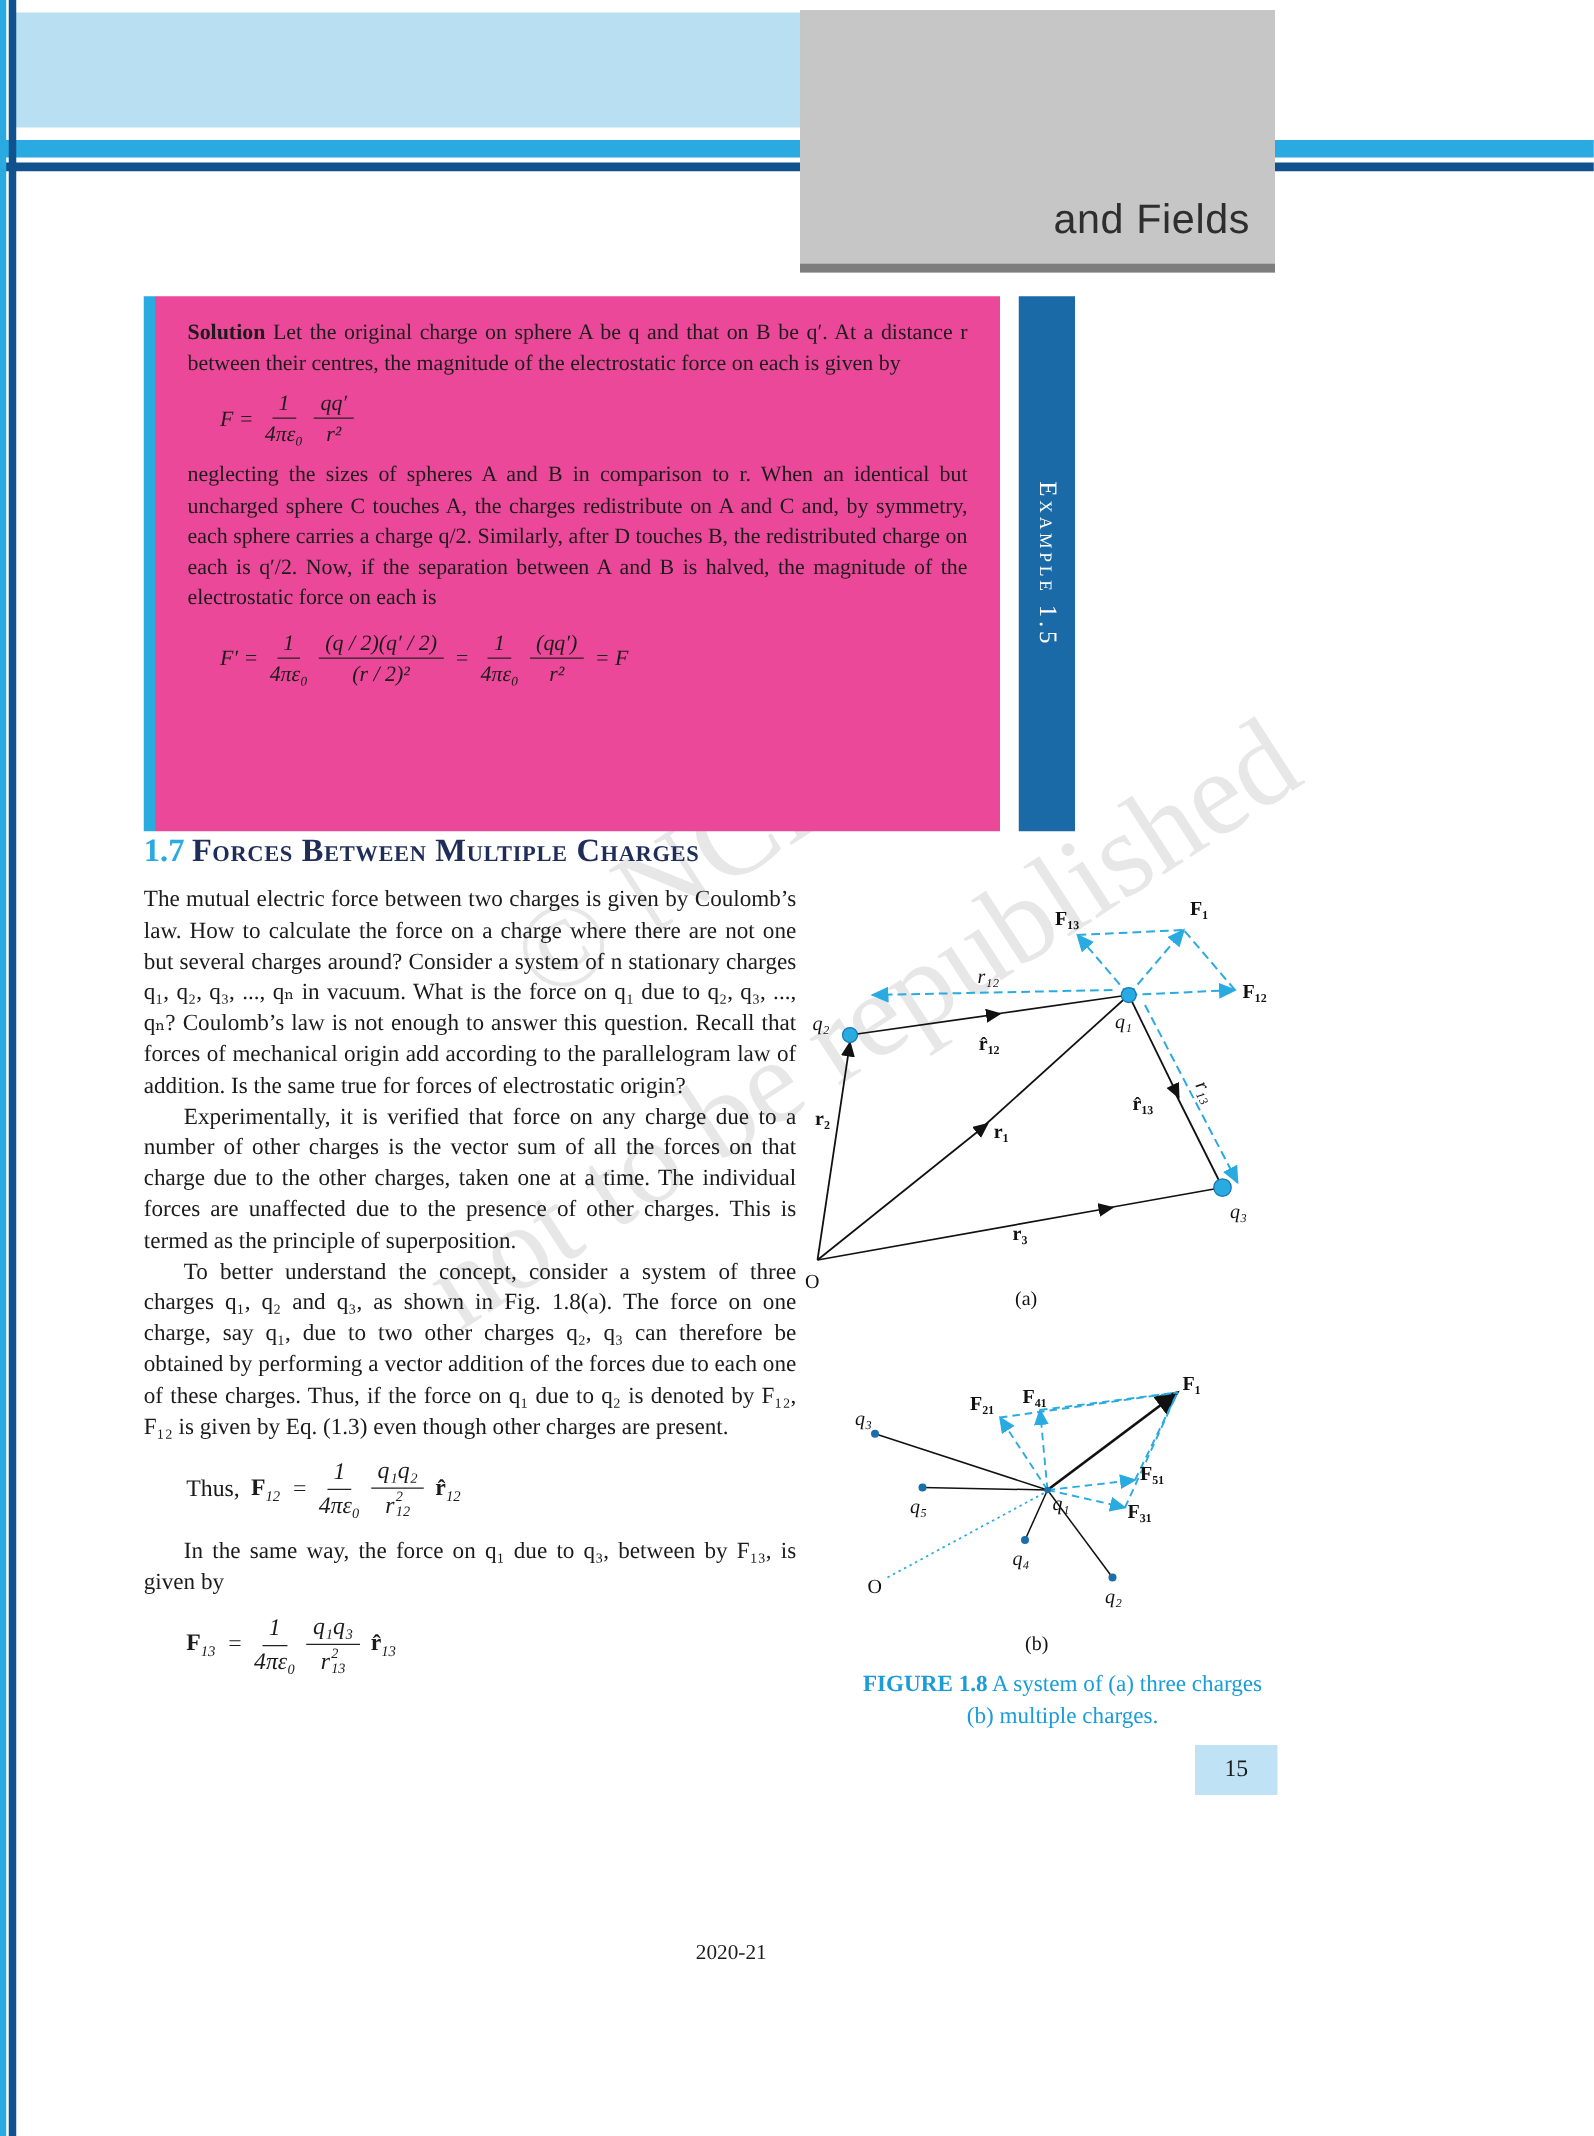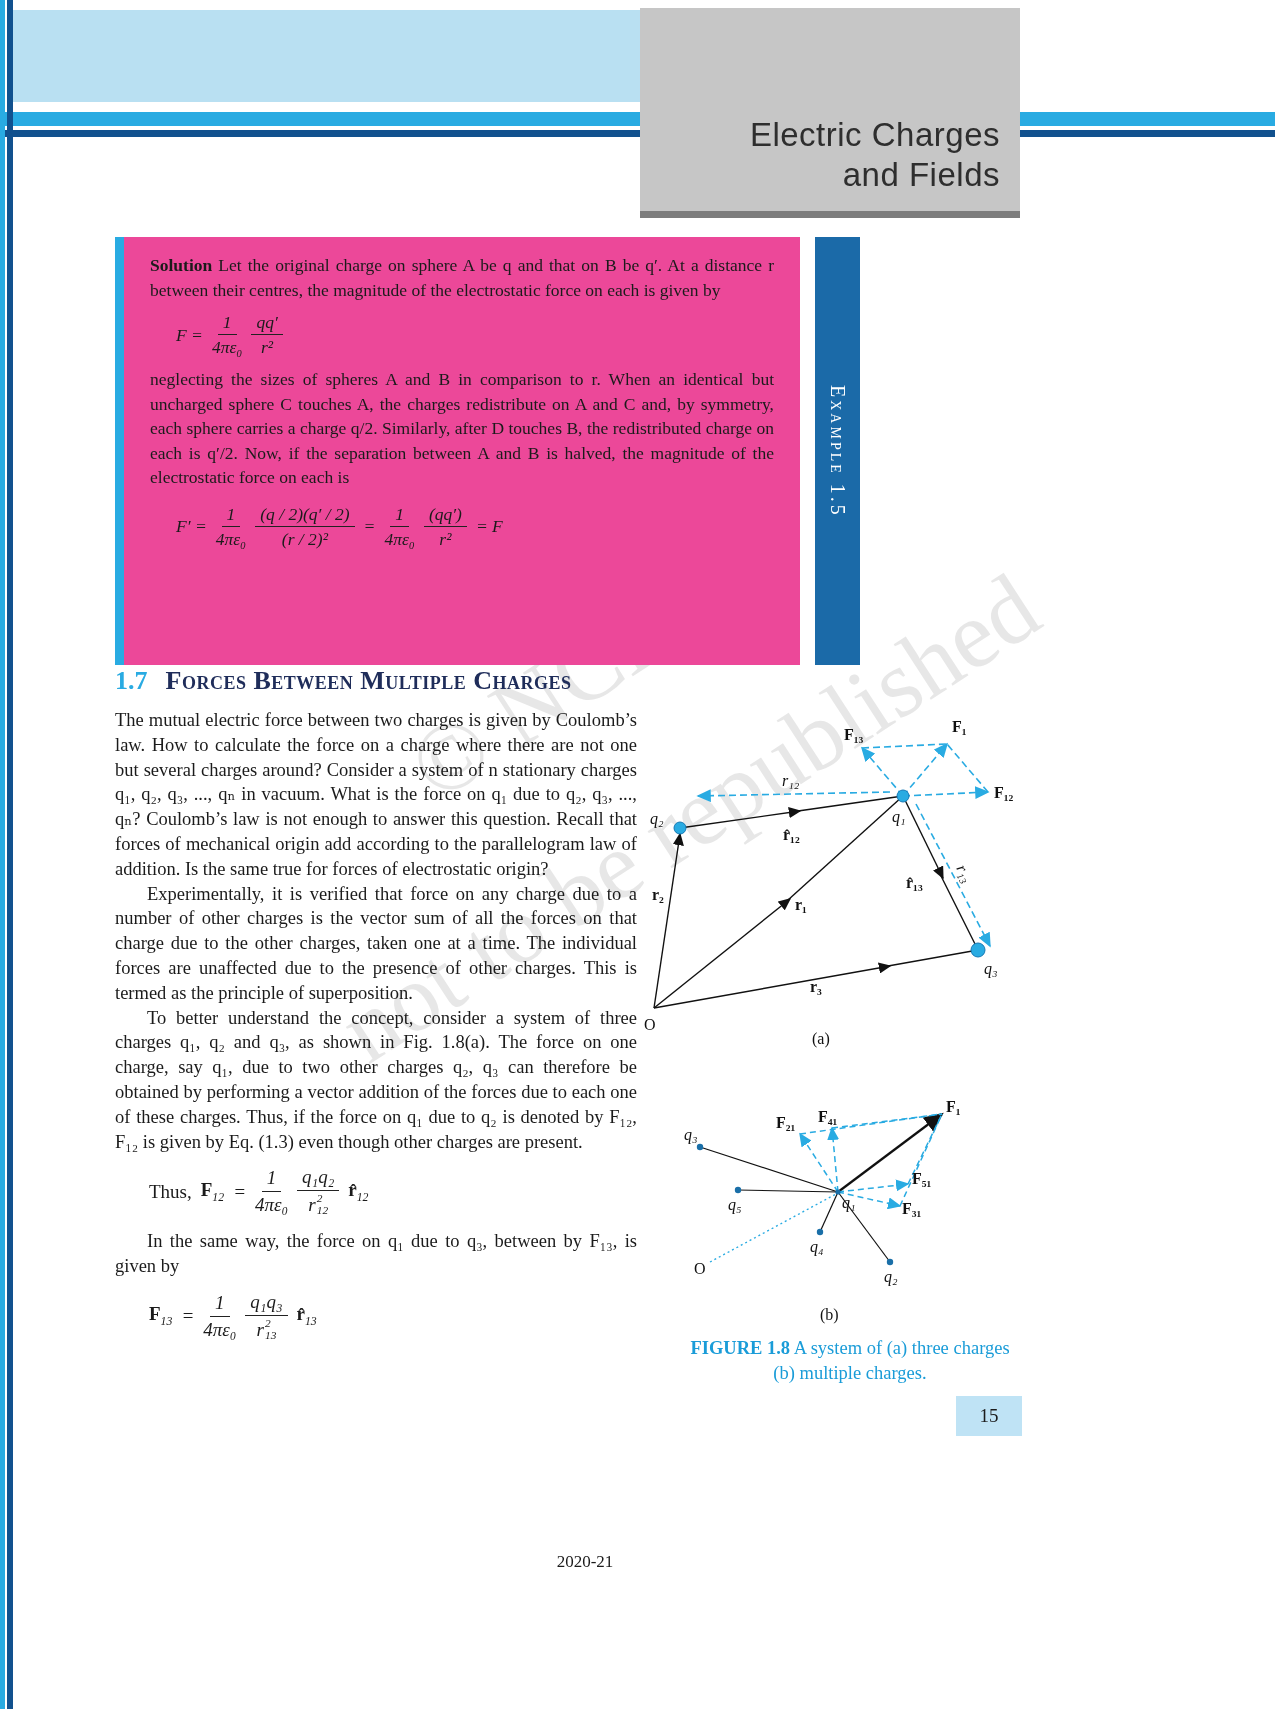--- a/index.html
+++ b/index.html
@@ -53,21 +53,21 @@
   .frac{display:inline-flex;flex-direction:column;align-items:center;}
   .frac .num{border-bottom:1.4px solid #222;padding:0 5px 2px;}
   .frac .den{padding-top:2px;}
   .denrow{display:inline-flex;align-items:center;}
   .supsub{display:inline-flex;flex-direction:column;align-items:flex-start;
           font-size:0.60em;line-height:1.05;margin-left:1px;}
   .vec{font-weight:bold;font-style:normal;}
   sub{font-size:0.62em;}
   
   .sec-head{position:absolute;left:115px;top:666px;font-size:26px;font-weight:bold;white-space:nowrap;}
-  .sec-num{color:#29abe2;margin-right:18px;}
+  .sec-num{color:#29abe2;margin-right:6px;}
   .sec-title{color:#1f2d5a;font-variant:small-caps;letter-spacing:0.5px;}
   
   .body-col{position:absolute;left:115px;top:708px;width:522px;
             font-size:18.5px;line-height:24.8px;text-align:justify;}
   .body-col p{margin:0;}
   .body-col p.ind{text-indent:32px;}
   
   .fig-a{position:absolute;left:640px;top:700px;width:420px;height:360px;}
   .fig-b{position:absolute;left:650px;top:1092px;width:420px;height:238px;}
   .fig-caption{position:absolute;left:680px;top:1336px;width:340px;text-align:center;
@@ -89,21 +89,20 @@
 <div class="stripe-navy"></div>
 <div class="edge-cyan"></div>
 <div class="edge-navy"></div>
 
 <div class="watermark">
   <div>© NCERT</div>
   <div>not to be republished</div>
 </div>
 
 <div class="chapter-box">
-  <div>Electric Charges</div>
   <div>and Fields</div>
 </div>
 
 <div class="example-accent"></div>
 <div class="example-box">
   <p style="margin:0;"><span class="bold">Solution</span><span> Let the original charge on sphere A be q and that on B be q′. At a distance r between their centres, the magnitude of the electrostatic force on each is given by</span></p>
   <div class="formula">
     <span>F =</span>
     <span class="frac">
         <span class="num">1</span>

